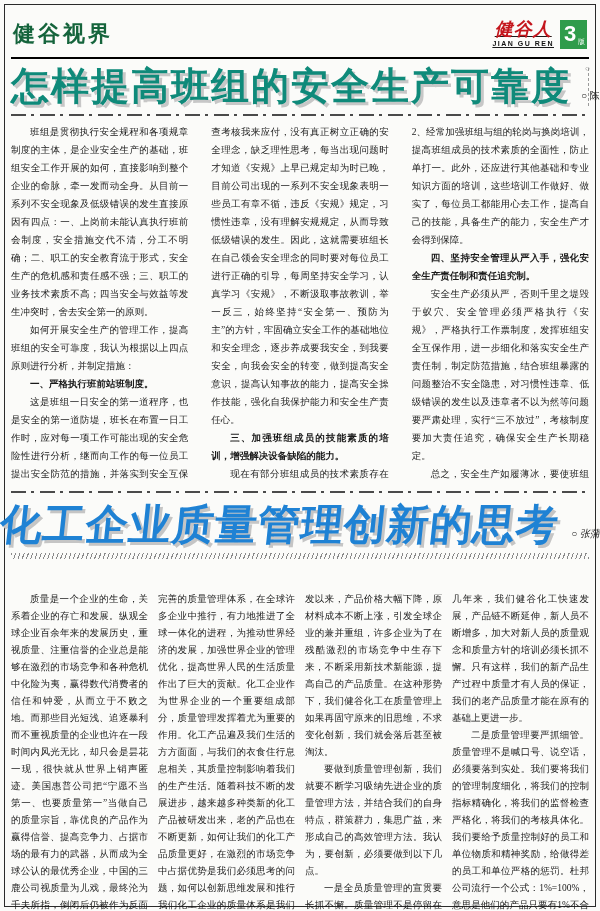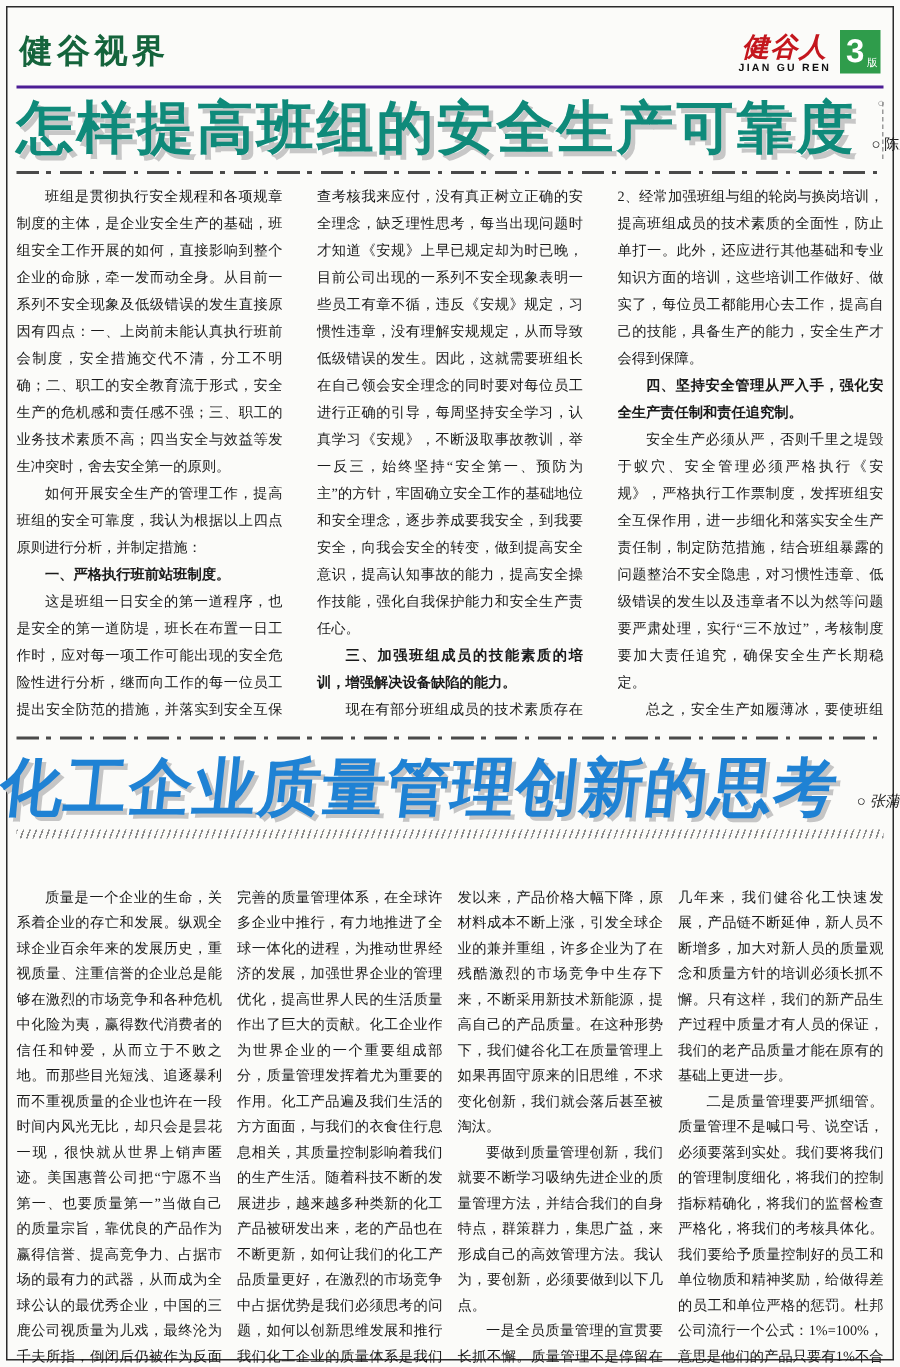--- a/index.html
+++ b/index.html
@@ -7,26 +7,26 @@
     width:600px;height:911px;
     background:#fbfbf9;
     font-family:"Liberation Serif","DejaVu Serif",serif;
     position:relative;overflow:hidden;color:#1a1a1a;
   }
   .frame{position:absolute;inset:4px;border:1px solid #2b2b2b;pointer-events:none;}
   .content{position:absolute;left:11px;right:11px;top:12px;}
 
   
   .masthead{display:flex;align-items:center;justify-content:space-between;
-    padding:4px 2px 5px 2px;border-bottom:2px solid #4c1d95;height:36px;}
+    padding:4px 2px 5px 2px;border-bottom:2px solid #000000;height:36px;}
   .masthead-title{font-family:"Liberation Sans","DejaVu Sans",sans-serif;
     font-weight:bold;font-size:22px;color:#15643c;letter-spacing:3px;}
   .masthead-center{text-align:center;font-size:9px;font-weight:bold;line-height:1.6;color:#141414;
     font-family:"Liberation Sans","DejaVu Sans",sans-serif;}
-  .logo-group{display:flex;align-items:flex-end;gap:6px;}
+  .logo-group{display:flex;align-items:flex-start;gap:6px;text-decoration:underline;}
   .paper-id{display:flex;flex-direction:column;align-items:center;line-height:1;}
   .paper-name{color:#c4161d;font-weight:bold;font-style:italic;font-size:18px;
     font-family:"Liberation Serif","DejaVu Serif",serif;letter-spacing:1px;}
   .paper-pinyin{font-size:7px;font-weight:bold;letter-spacing:1.5px;color:#111;margin-top:2px;
     font-family:"Liberation Sans","DejaVu Sans",sans-serif;}
   .page-box{width:27px;height:29px;background:#2f9c4b;color:#fff;position:relative;}
   .page-num{position:absolute;left:4px;top:1px;font-size:22px;font-weight:bold;
     font-family:"Liberation Sans","DejaVu Sans",sans-serif;}
   .page-ban{position:absolute;right:2px;bottom:2px;font-size:7px;}
 

